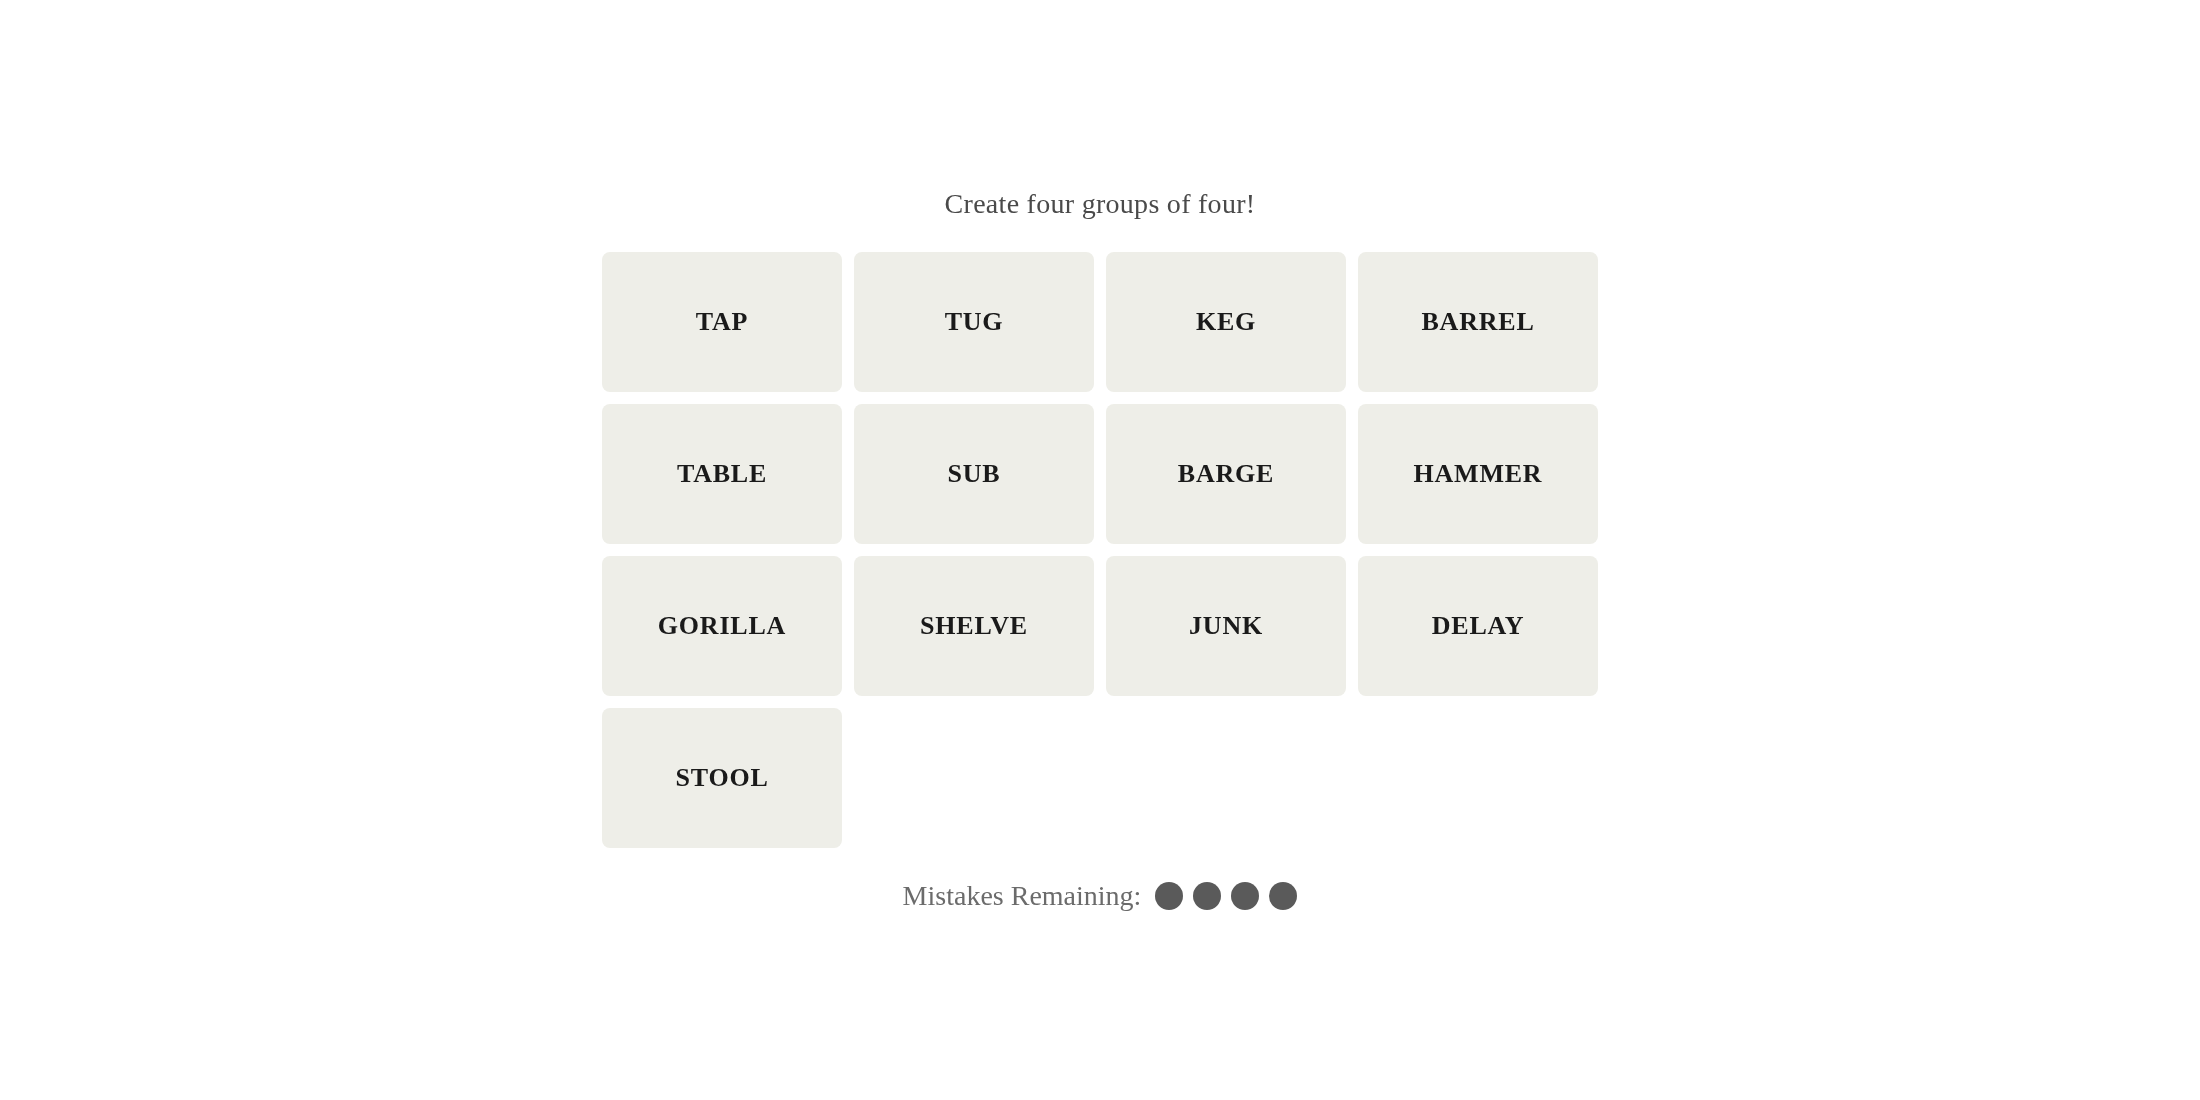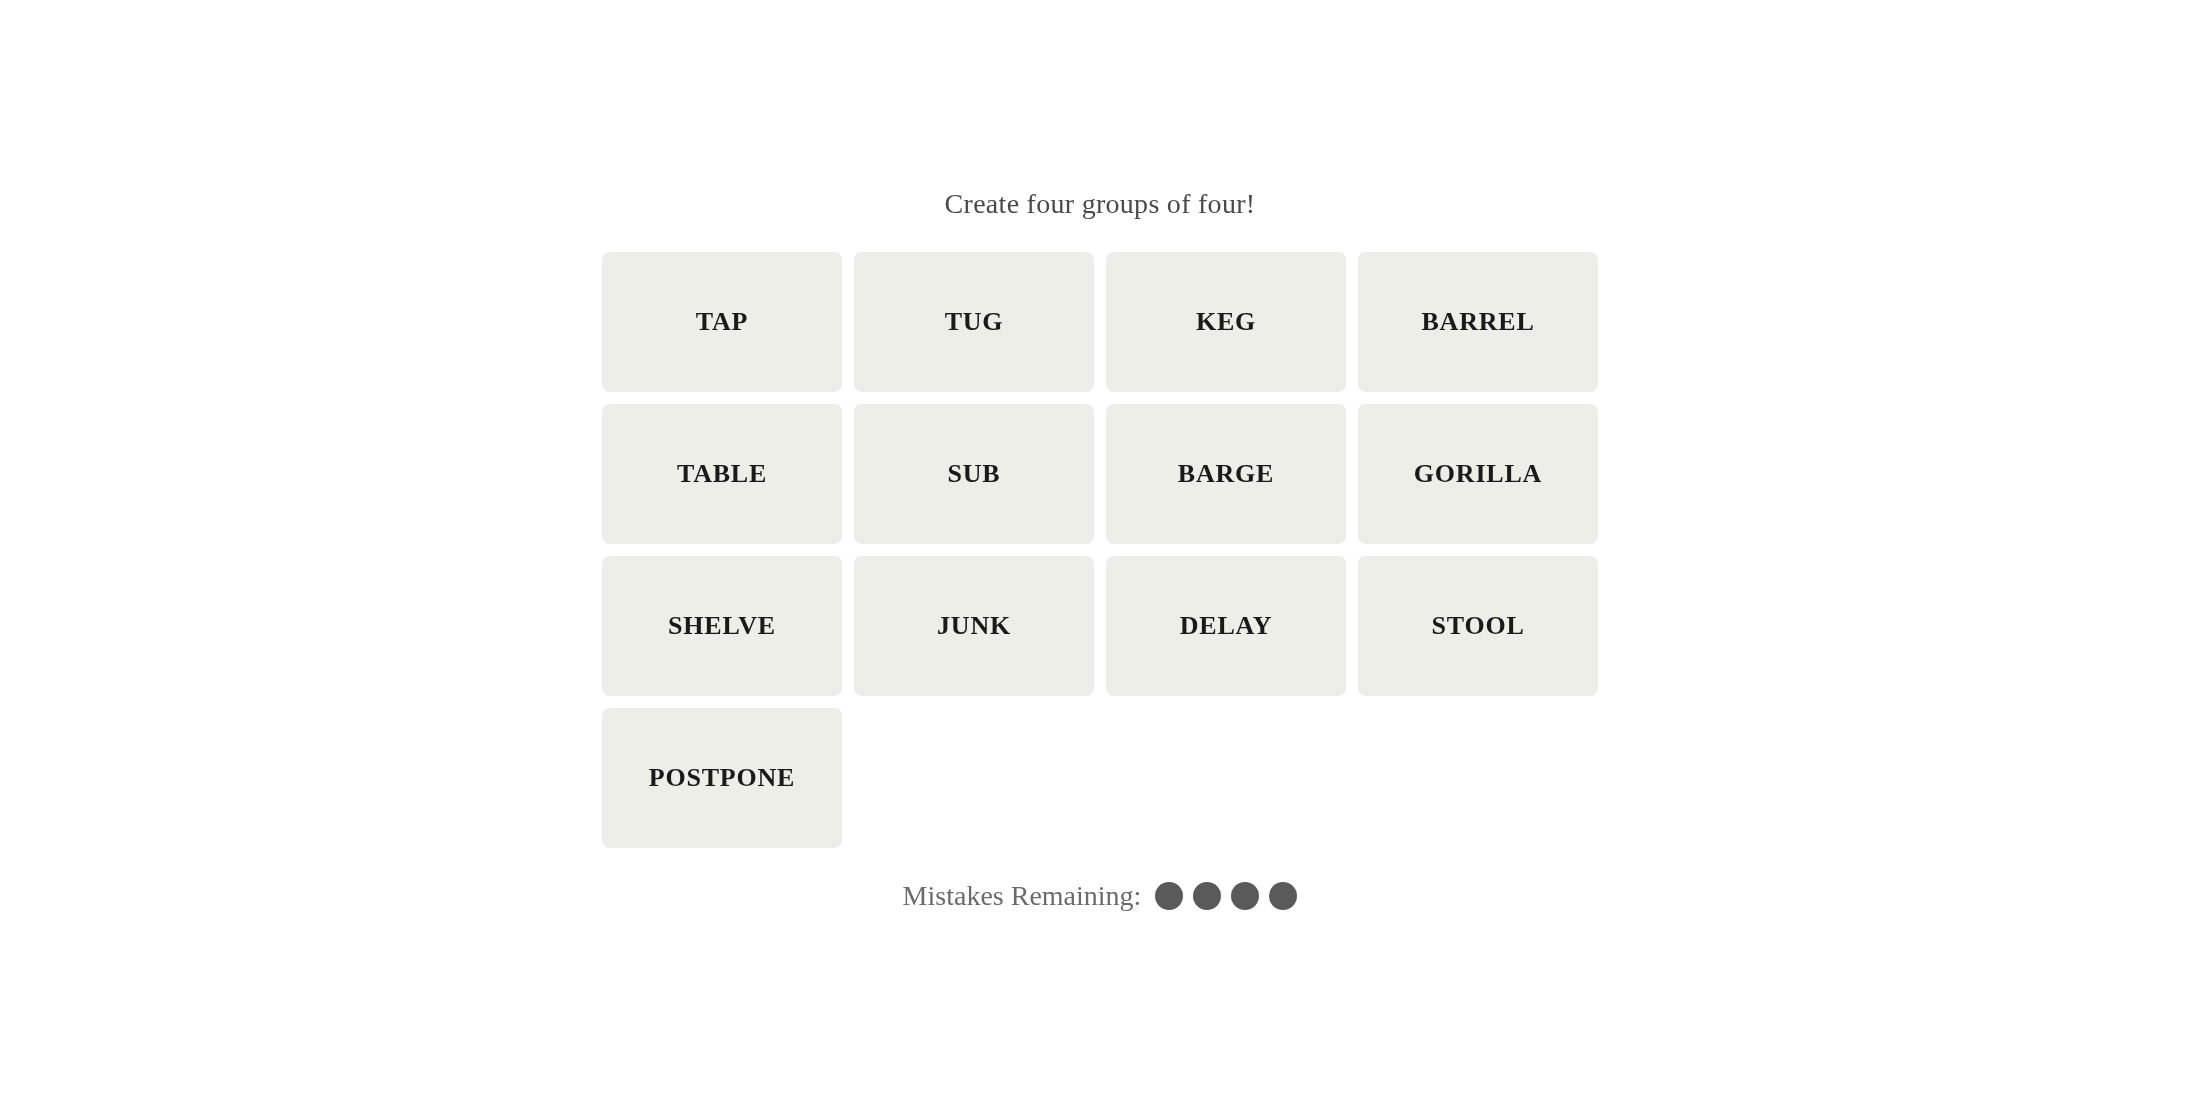--- a/index.html
+++ b/index.html
@@ -108,36 +108,36 @@
       <div class="tile">
         <span class="tile-label">TABLE</span>
       </div>
       <div class="tile">
         <span class="tile-label">SUB</span>
       </div>
       <div class="tile">
         <span class="tile-label">BARGE</span>
       </div>
       <div class="tile">
+        <span class="tile-label">HAMMER</span>
+      </div>
+      <div class="tile">
         <span class="tile-label">GORILLA</span>
       </div>
       <div class="tile">
         <span class="tile-label">SHELVE</span>
       </div>
       <div class="tile">
         <span class="tile-label">JUNK</span>
       </div>
       <div class="tile">
         <span class="tile-label">DELAY</span>
       </div>
       <div class="tile">
         <span class="tile-label">STOOL</span>
-      </div>
-      <div class="tile">
-        <span class="tile-label">POSTPONE</span>
       </div>
     </div>
 
   <div class="mistakes-row">
     <span class="mistakes-text">Mistakes Remaining:</span>
     <div class="dots-container" id="dots-container">
 
     <div class="dot" style="background-color: rgb(90, 90, 90);"></div>
         <div class="dot" style="background-color: rgb(90, 90, 90);"></div>
         <div class="dot" style="background-color: rgb(90, 90, 90);"></div>

